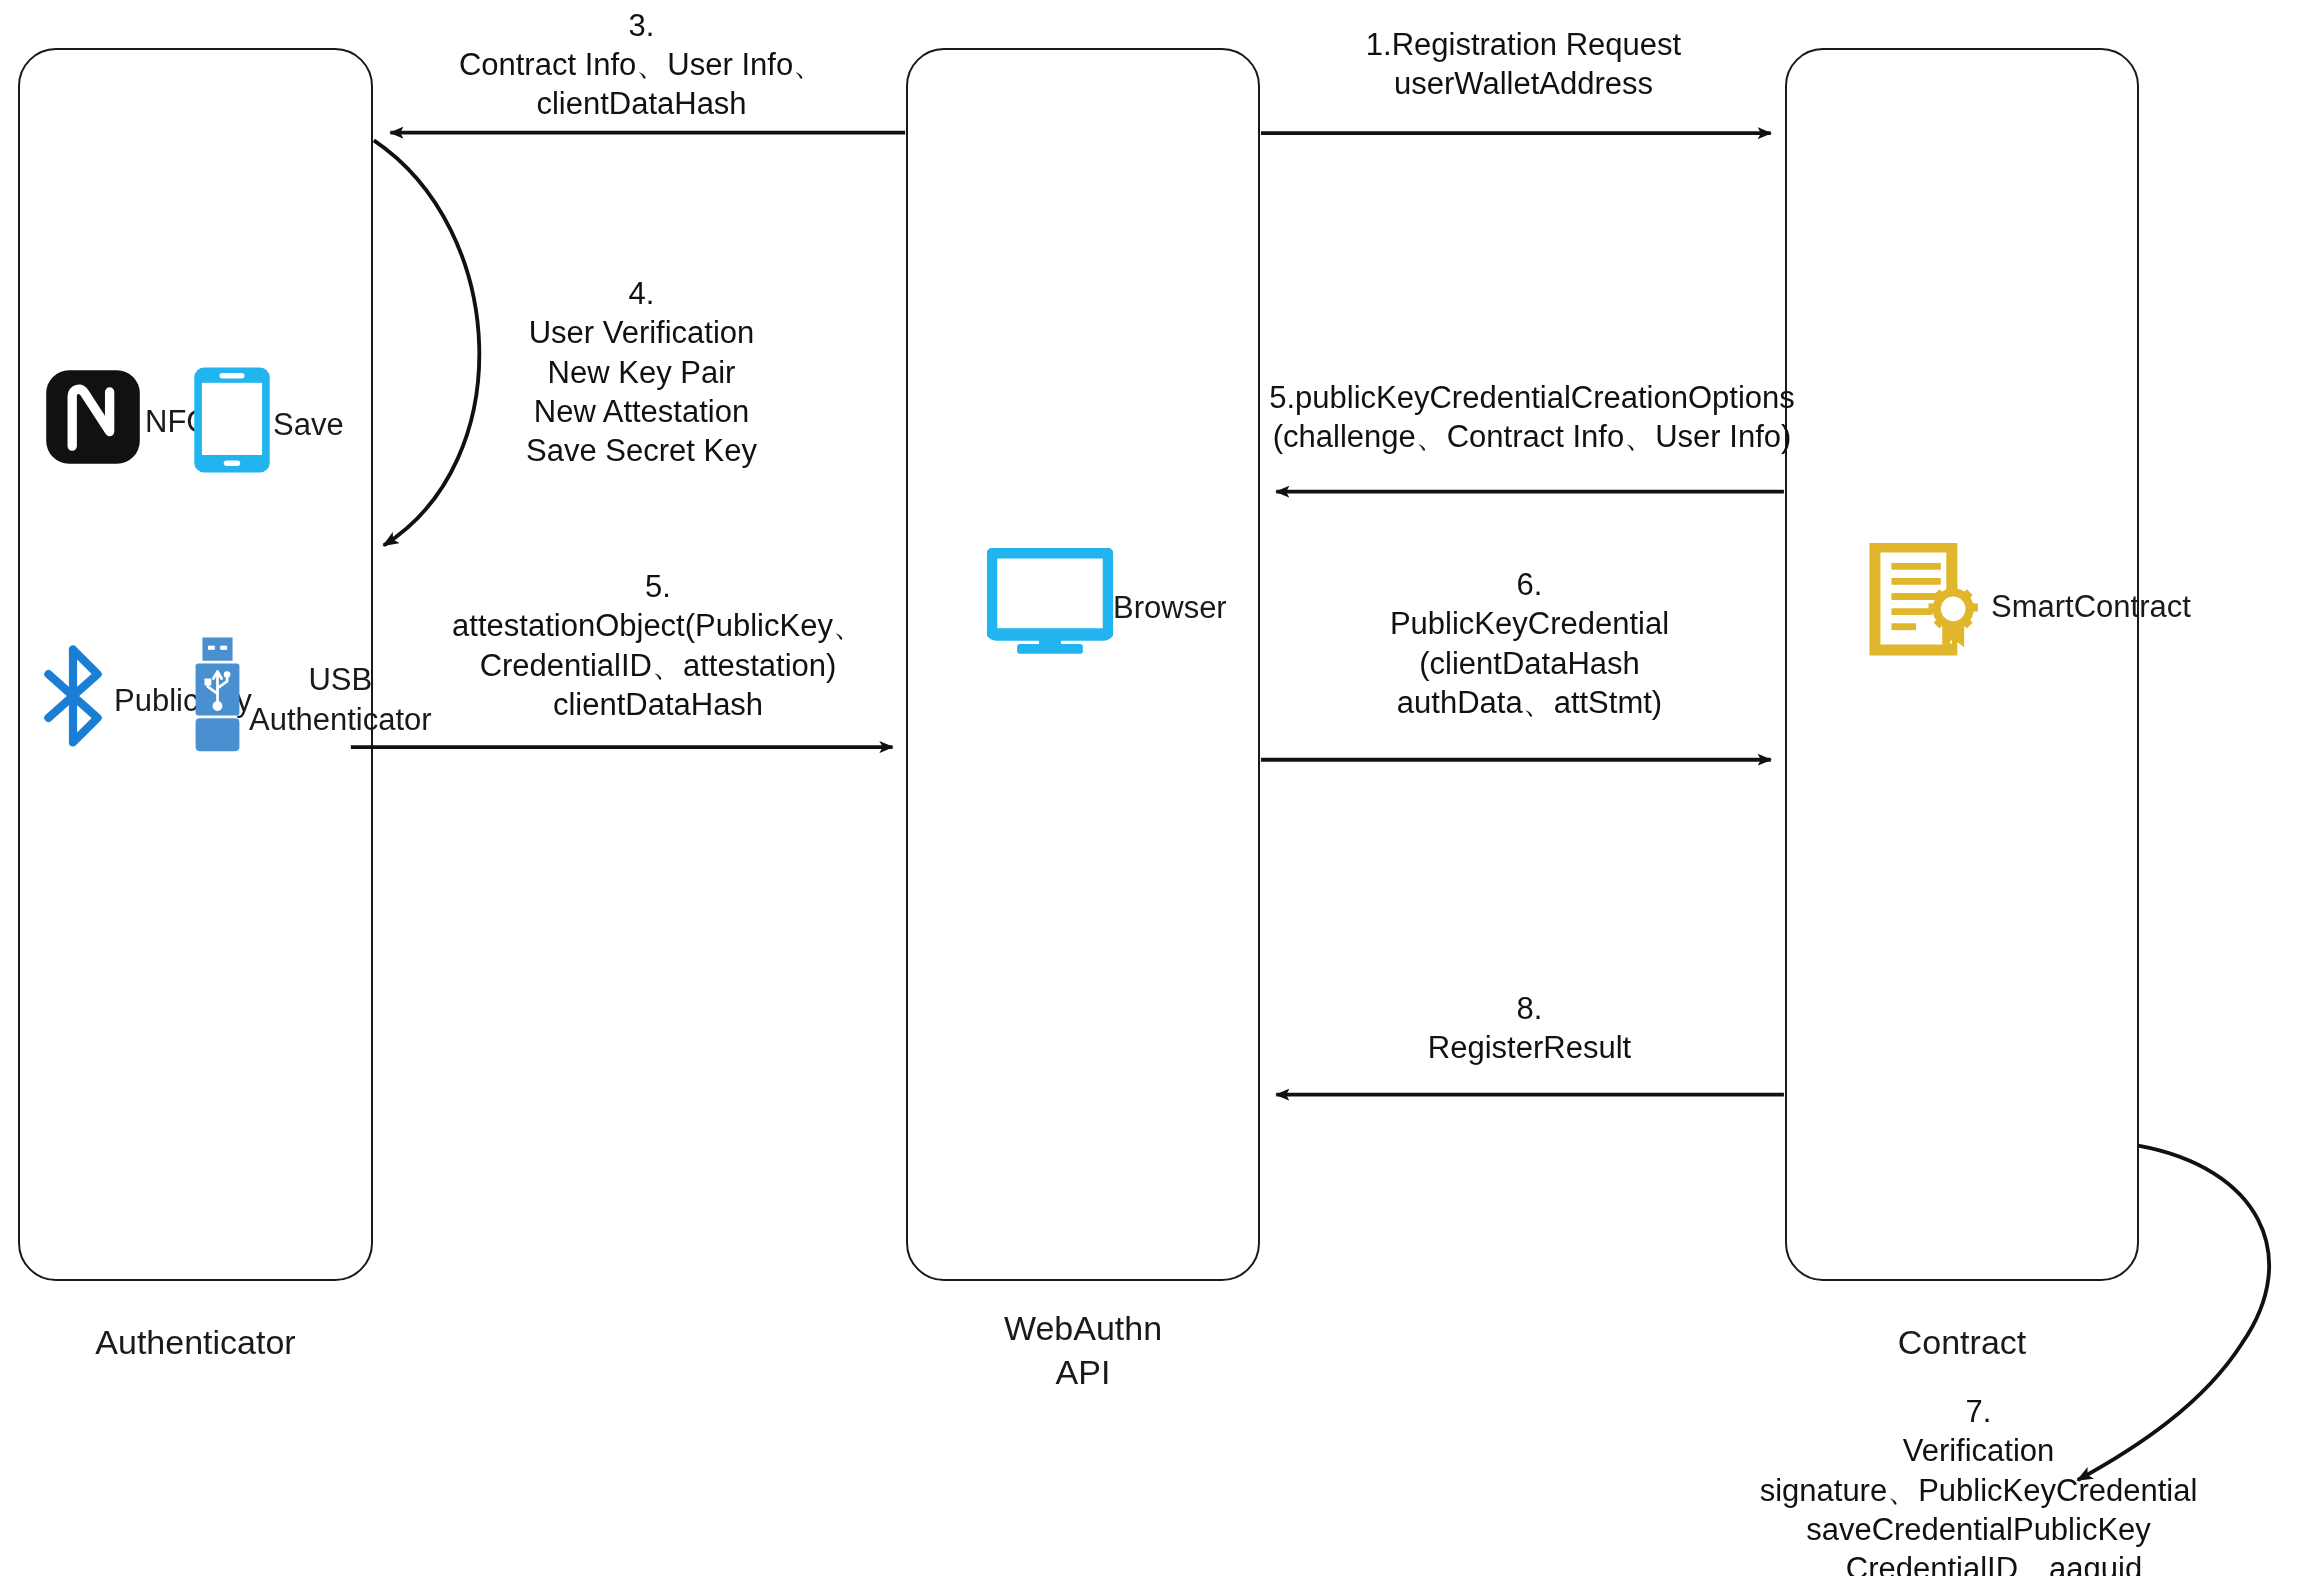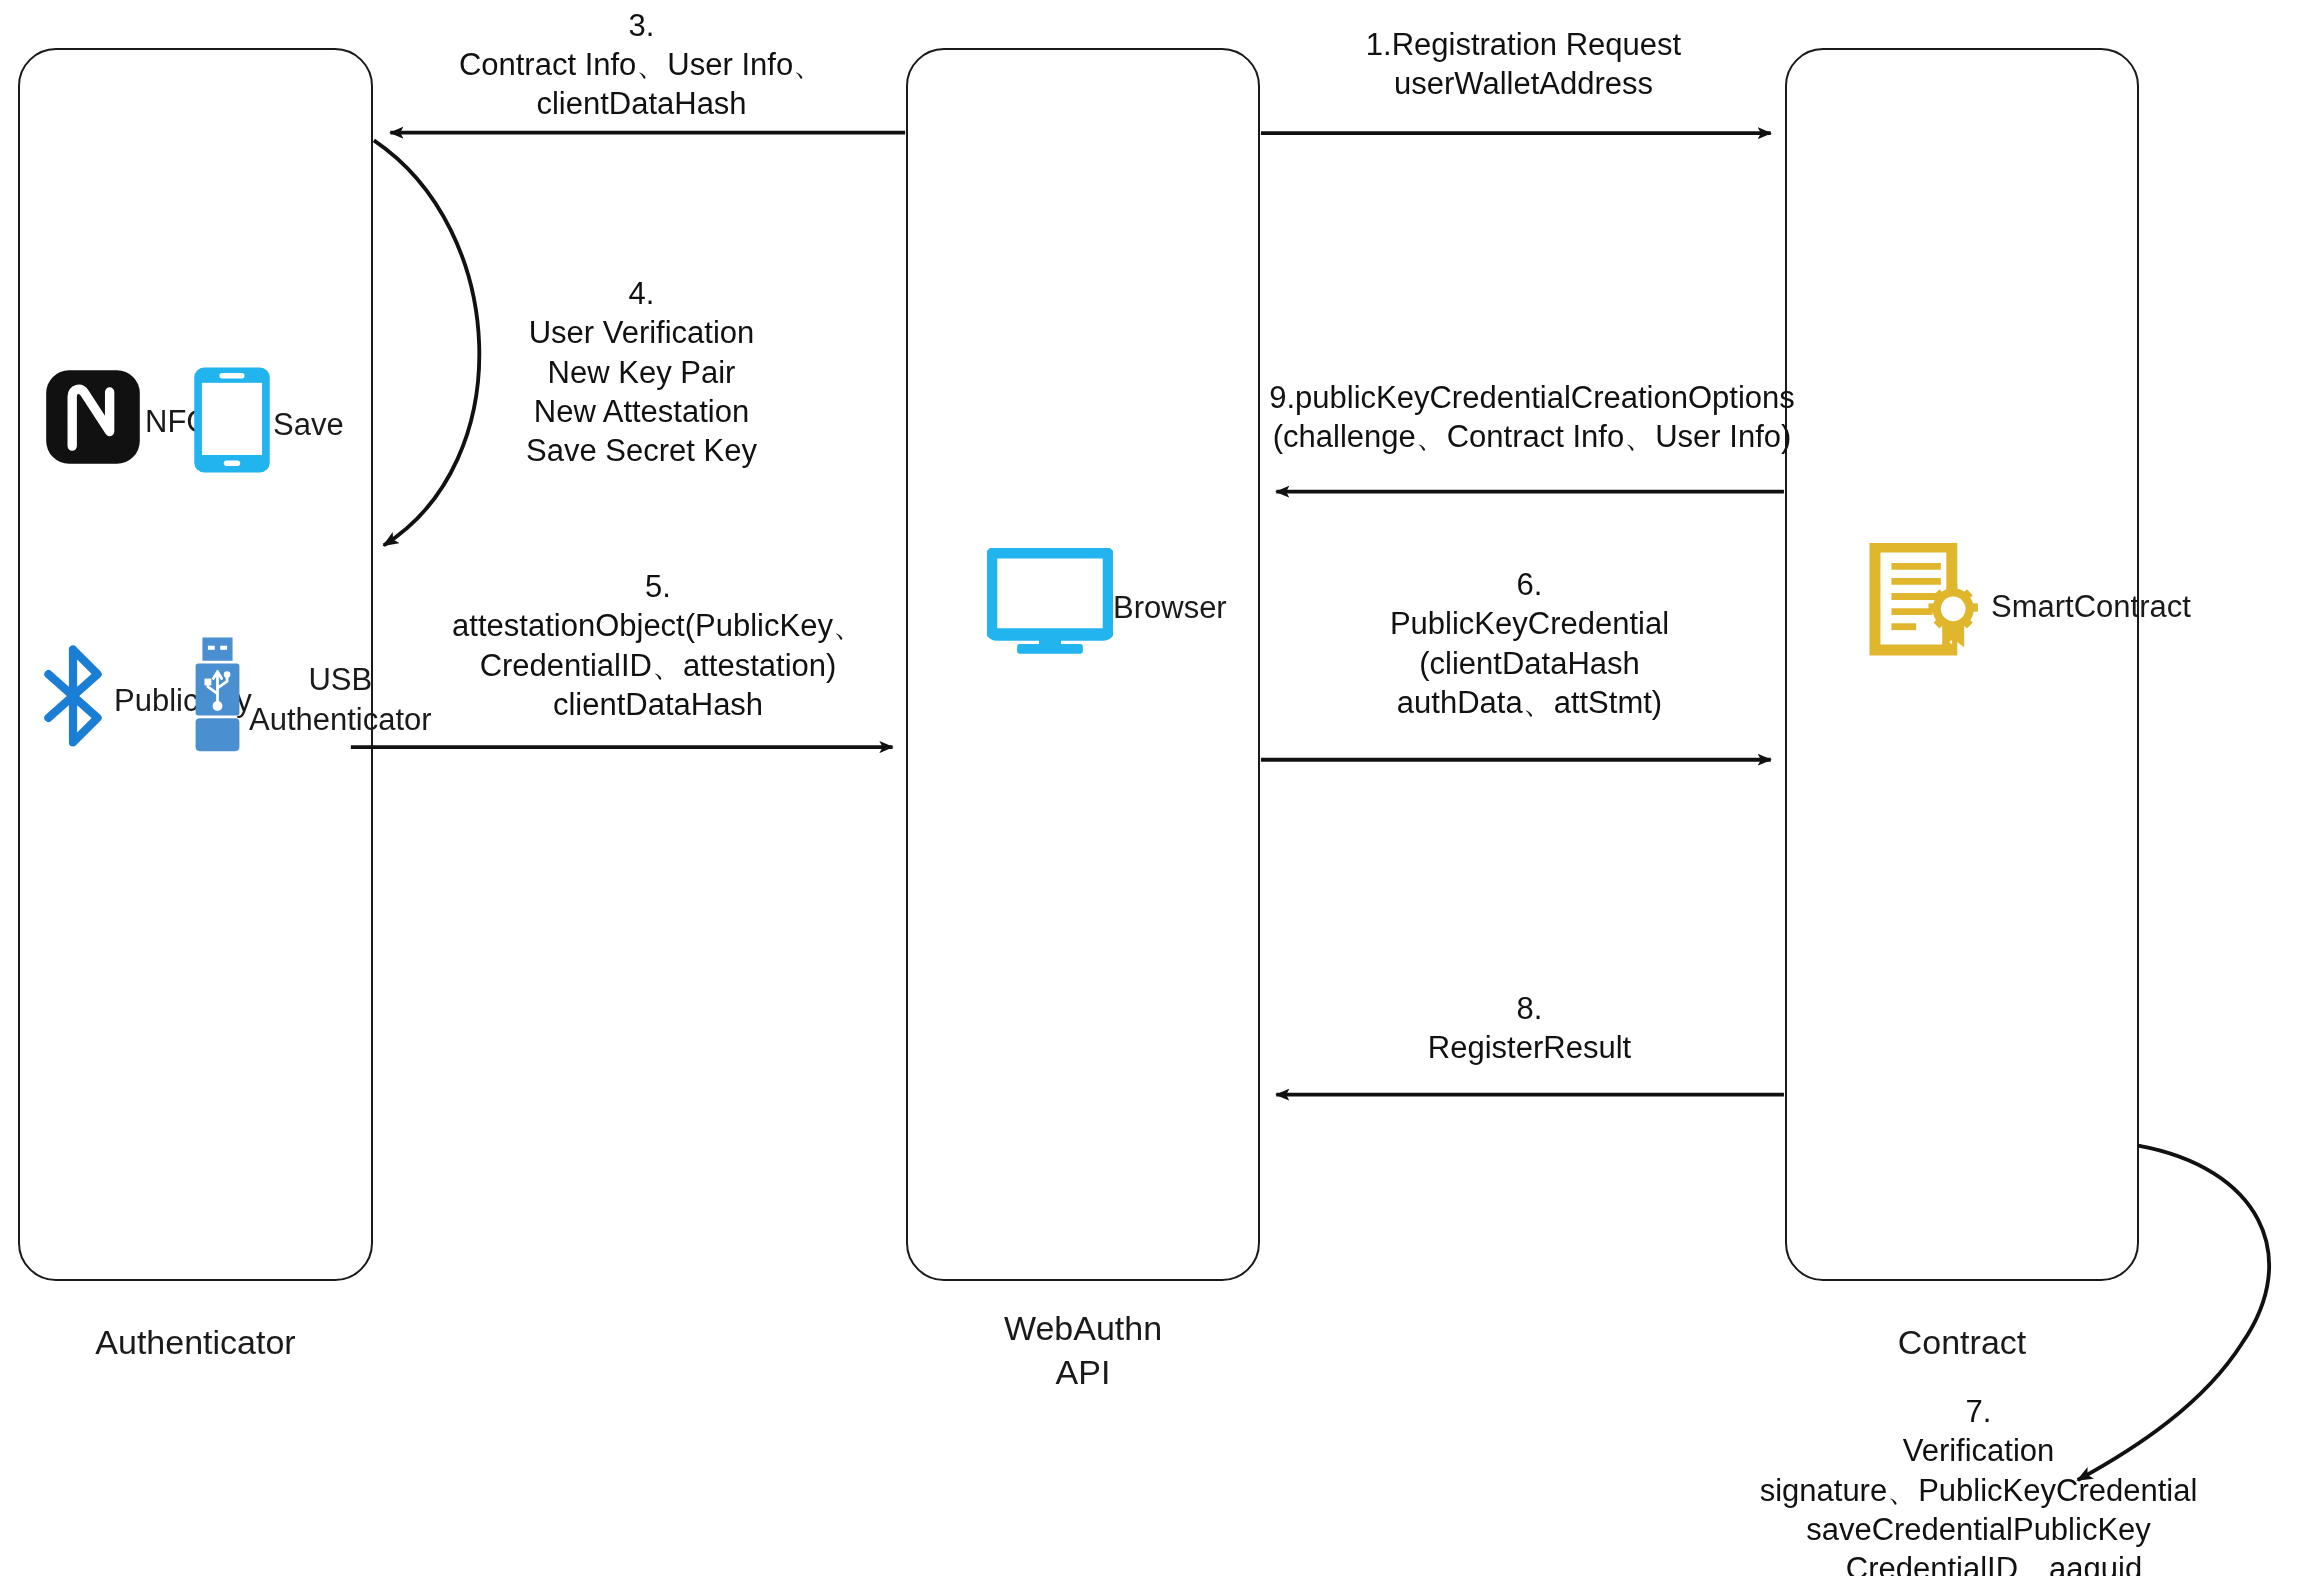--- a/index.html
+++ b/index.html
@@ -118,21 +118,21 @@
     </g>
 
     <g>
       <path d="M3900,2090 C 4120,2130 4200,2290 4090,2450 C 4020,2560 3900,2640 3790,2700" fill="none" stroke="#111111" stroke-width="7" marker-end="url(#arrowCurve)"></path>
     </g>
   </svg>
 
   <div class="msg" style="left:1277px; top:25px; width:493px;">1.Registration Request
 userWalletAddress</div>
 
-  <div class="msg" style="left:1255px; top:378px; width:554px;">9.publicKeyCredentialCreationOptions
+  <div class="msg" style="left:1255px; top:378px; width:554px;">5.publicKeyCredentialCreationOptions
 (challenge、Contract Info、User Info)</div>
 
   <div class="msg" style="left:417px; top:5.5px; width:449px;">3.
 Contract Info、User Info、
 clientDataHash</div>
 
   <div class="msg" style="left:422px; top:274px; width:439px;">4.
 User Verification
 New Key Pair
 New Attestation

